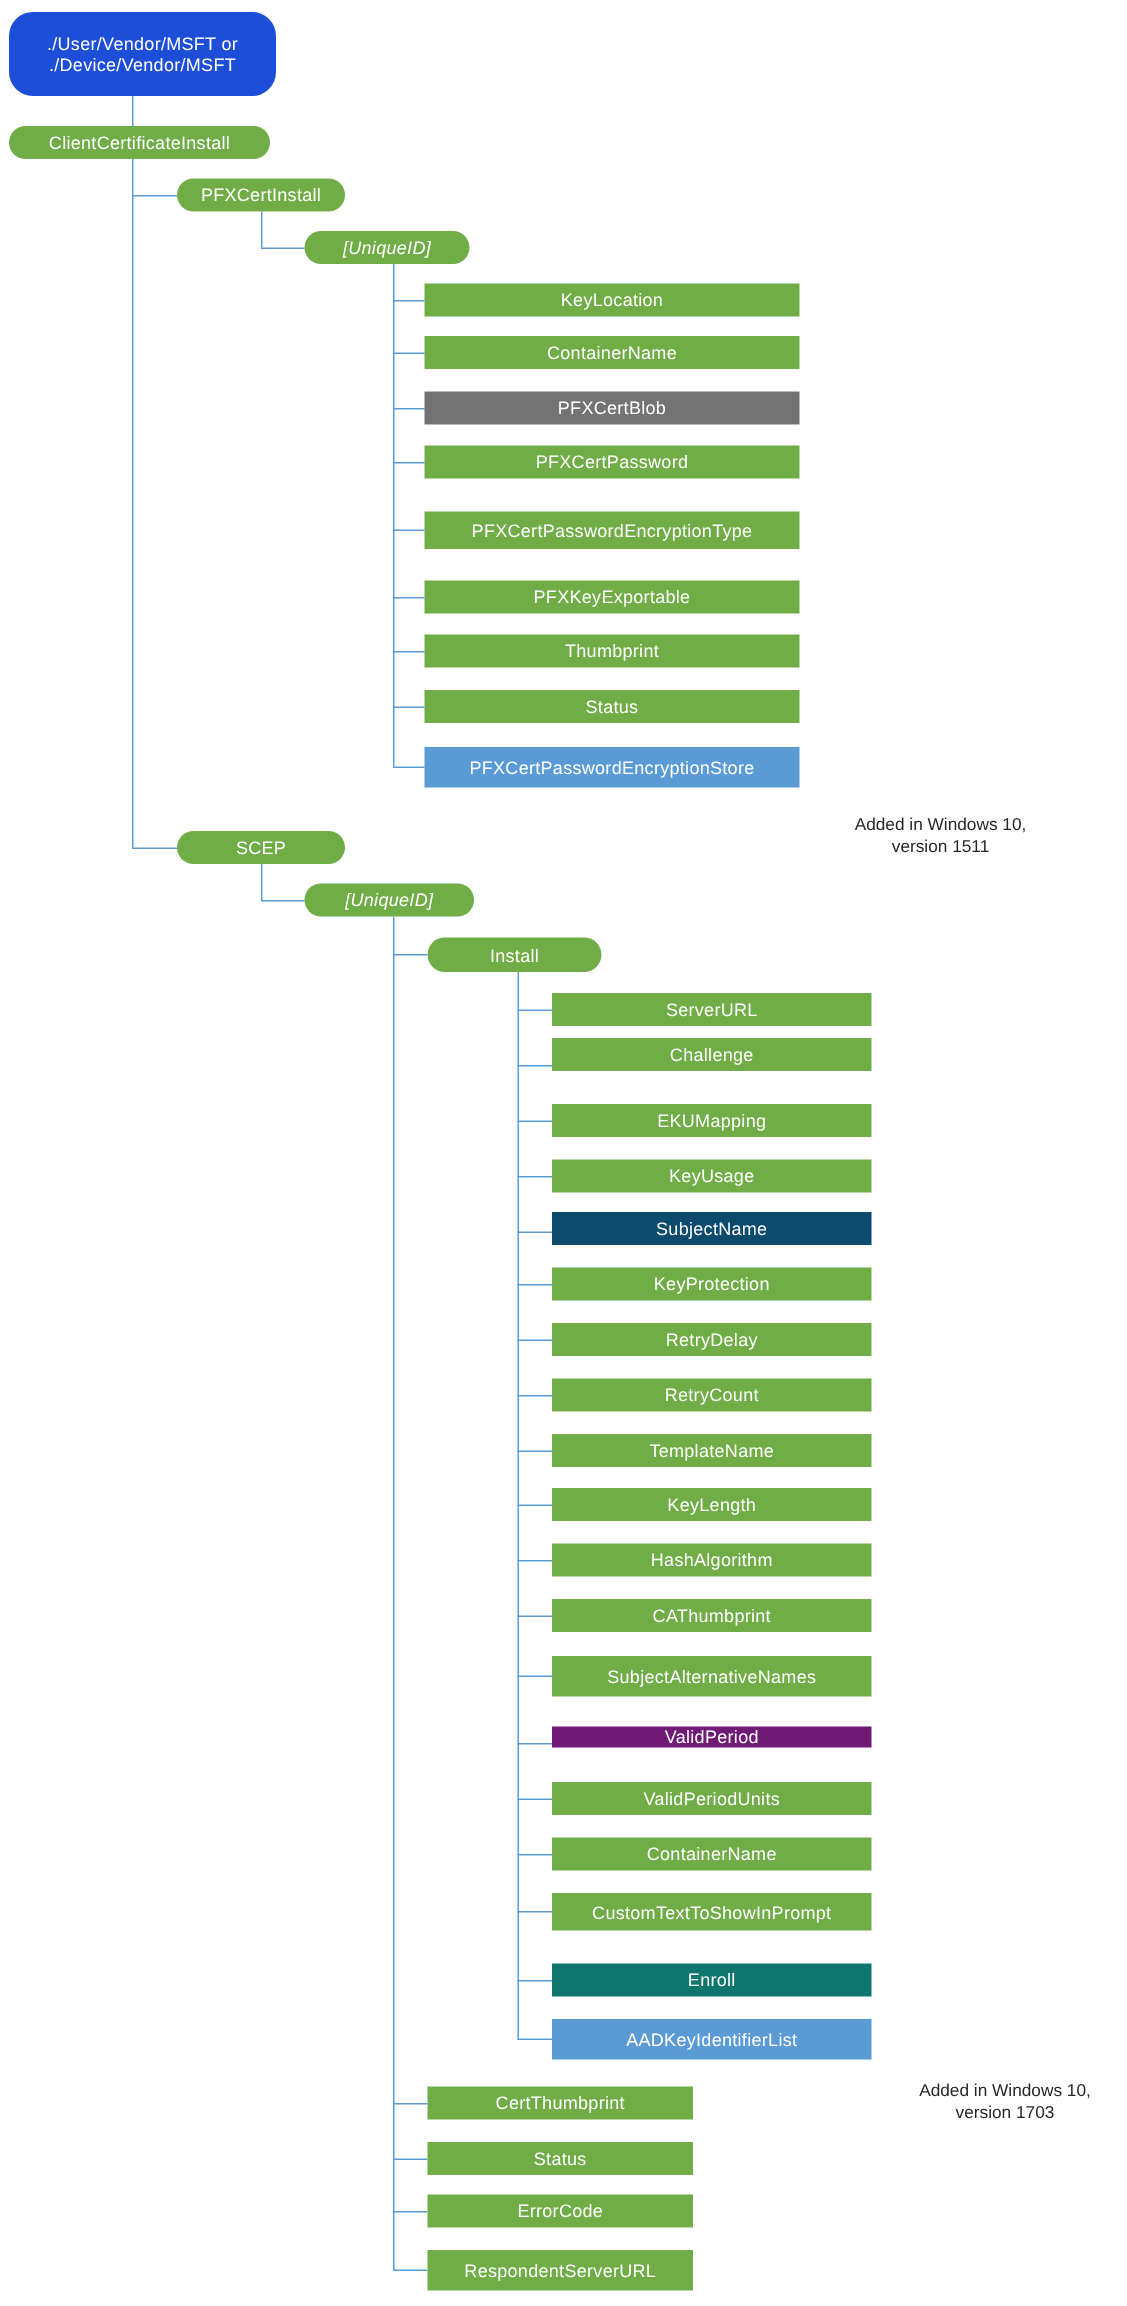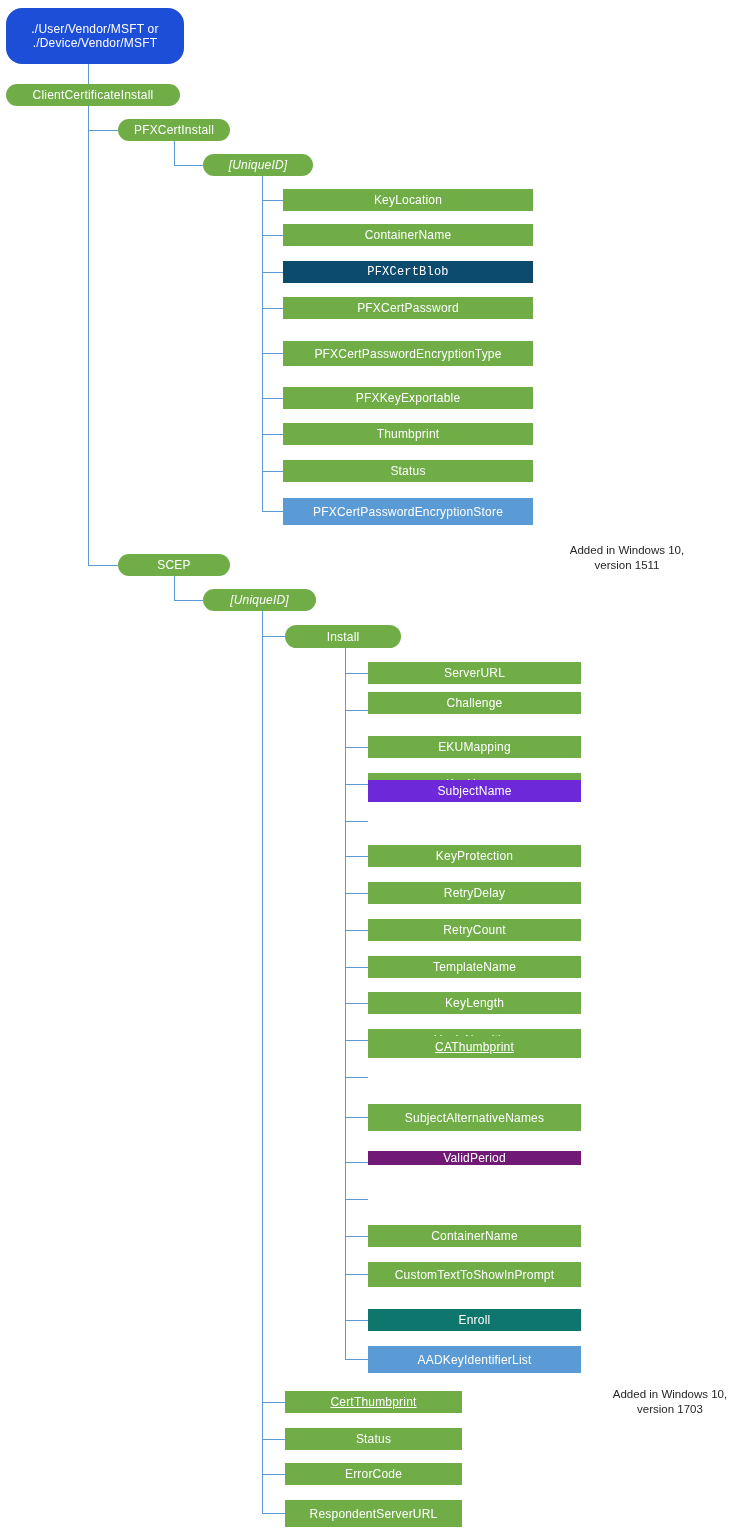--- a/index.html
+++ b/index.html
@@ -112,49 +112,50 @@
     <div class="conn h" style="left: 345px; top: 1274px; background: rgb(91, 155, 213); width: 23px;"></div>
     <div class="conn h" style="left: 345px; top: 1320px; background: rgb(91, 155, 213); width: 23px;"></div>
     <div class="conn h" style="left: 345px; top: 1359px; background: rgb(91, 155, 213); width: 23px;"></div>
     <div class="node root" style="left: 6px; top: 8px; width: 178px; height: 56px; background: #1d4ed8; white-space: pre-line;">./User/Vendor/MSFT or
 ./Device/Vendor/MSFT</div>
     <div class="node pill" style="left: 6px; top: 84px; width: 174px; height: 22px; background: rgb(112, 173, 71); white-space: pre-line;">ClientCertificateInstall</div>
     <div class="node pill" style="left: 118px; top: 119px; width: 112px; height: 22px; background: rgb(112, 173, 71); white-space: pre-line;">PFXCertInstall</div>
     <div class="node pill italic" style="left: 203px; top: 154px; width: 110px; height: 22px; background: rgb(112, 173, 71); white-space: pre-line;">[UniqueID]</div>
     <div class="node leaf" style="left: 283px; top: 189px; width: 250px; height: 22px; background: rgb(112, 173, 71); white-space: pre-line;">KeyLocation</div>
     <div class="node leaf" style="left: 283px; top: 224px; width: 250px; height: 22px; background: rgb(112, 173, 71); white-space: pre-line;">ContainerName</div>
-    <div class="node leaf" style="left: 283px; top: 261px; width: 250px; height: 22px; background: #0c4a6e; white-space: pre-line; font-family: Liberation Mono, monospace;">PFXCertBlob</div>
+    <div class="node leaf" style="left: 283px; top: 261px; width: 250px; height: 22px; background: #737373; white-space: pre-line;">PFXCertBlob</div>
     <div class="node leaf" style="left: 283px; top: 297px; width: 250px; height: 22px; background: rgb(112, 173, 71); white-space: pre-line;">PFXCertPassword</div>
     <div class="node leaf" style="left: 283px; top: 341px; width: 250px; height: 25px; background: rgb(112, 173, 71); white-space: pre-line;">PFXCertPasswordEncryptionType</div>
     <div class="node leaf" style="left: 283px; top: 387px; width: 250px; height: 22px; background: rgb(112, 173, 71); white-space: pre-line;">PFXKeyExportable</div>
     <div class="node leaf" style="left: 283px; top: 423px; width: 250px; height: 22px; background: rgb(112, 173, 71); white-space: pre-line;">Thumbprint</div>
     <div class="node leaf" style="left: 283px; top: 460px; width: 250px; height: 22px; background: rgb(112, 173, 71); white-space: pre-line;">Status</div>
     <div class="node blue" style="left: 283px; top: 498px; width: 250px; height: 27px; background: rgb(91, 155, 213); white-space: pre-line;">PFXCertPasswordEncryptionStore</div>
     <div class="node pill" style="left: 118px; top: 554px; width: 112px; height: 22px; background: rgb(112, 173, 71); white-space: pre-line;">SCEP</div>
     <div class="node pill italic" style="left: 203px; top: 589px; width: 113px; height: 22px; background: rgb(112, 173, 71); white-space: pre-line;">[UniqueID]</div>
     <div class="node pill" style="left: 285px; top: 625px; width: 116px; height: 23px; background: rgb(112, 173, 71); white-space: pre-line;">Install</div>
     <div class="node leaf" style="left: 368px; top: 662px; width: 213px; height: 22px; background: rgb(112, 173, 71); white-space: pre-line;">ServerURL</div>
     <div class="node leaf" style="left: 368px; top: 692px; width: 213px; height: 22px; background: rgb(112, 173, 71); white-space: pre-line;">Challenge</div>
     <div class="node leaf" style="left: 368px; top: 736px; width: 213px; height: 22px; background: rgb(112, 173, 71); white-space: pre-line;">EKUMapping</div>
     <div class="node leaf" style="left: 368px; top: 773px; width: 213px; height: 22px; background: rgb(112, 173, 71); white-space: pre-line;">KeyUsage</div>
-    <div class="node leaf" style="left: 368px; top: 780px; width: 213px; height: 22px; background: #6d28d9; white-space: pre-line;">SubjectName</div>
+    <div class="node leaf" style="left: 368px; top: 808px; width: 213px; height: 22px; background: #0c4a6e; white-space: pre-line;">SubjectName</div>
     <div class="node leaf" style="left: 368px; top: 845px; width: 213px; height: 22px; background: rgb(112, 173, 71); white-space: pre-line;">KeyProtection</div>
     <div class="node leaf" style="left: 368px; top: 882px; width: 213px; height: 22px; background: rgb(112, 173, 71); white-space: pre-line;">RetryDelay</div>
     <div class="node leaf" style="left: 368px; top: 919px; width: 213px; height: 22px; background: rgb(112, 173, 71); white-space: pre-line;">RetryCount</div>
     <div class="node leaf" style="left: 368px; top: 956px; width: 213px; height: 22px; background: rgb(112, 173, 71); white-space: pre-line;">TemplateName</div>
     <div class="node leaf" style="left: 368px; top: 992px; width: 213px; height: 22px; background: rgb(112, 173, 71); white-space: pre-line;">KeyLength</div>
     <div class="node leaf" style="left: 368px; top: 1029px; width: 213px; height: 22px; background: rgb(112, 173, 71); white-space: pre-line;">HashAlgorithm</div>
-    <div class="node leaf" style="left: 368px; top: 1036px; width: 213px; height: 22px; background: rgb(112, 173, 71); white-space: pre-line; text-decoration: underline;">CAThumbprint</div>
+    <div class="node leaf" style="left: 368px; top: 1066px; width: 213px; height: 22px; background: rgb(112, 173, 71); white-space: pre-line;">CAThumbprint</div>
     <div class="node leaf" style="left: 368px; top: 1104px; width: 213px; height: 27px; background: rgb(112, 173, 71); white-space: pre-line;">SubjectAlternativeNames</div>
     <div class="node leaf" style="left: 368px; top: 1151px; width: 213px; height: 14px; background: #701a75; white-space: pre-line;">ValidPeriod</div>
+    <div class="node leaf" style="left: 368px; top: 1188px; width: 213px; height: 22px; background: rgb(112, 173, 71); white-space: pre-line;">ValidPeriodUnits</div>
     <div class="node leaf" style="left: 368px; top: 1225px; width: 213px; height: 22px; background: rgb(112, 173, 71); white-space: pre-line;">ContainerName</div>
     <div class="node leaf" style="left: 368px; top: 1262px; width: 213px; height: 25px; background: rgb(112, 173, 71); white-space: pre-line;">CustomTextToShowInPrompt</div>
     <div class="node leaf" style="left: 368px; top: 1309px; width: 213px; height: 22px; background: #0f766e; white-space: pre-line;">Enroll</div>
     <div class="node blue" style="left: 368px; top: 1346px; width: 213px; height: 27px; background: rgb(91, 155, 213); white-space: pre-line;">AADKeyIdentifierList</div>
-    <div class="node leaf" style="left: 285px; top: 1391px; width: 177px; height: 22px; background: rgb(112, 173, 71); white-space: pre-line; text-decoration: underline;">CertThumbprint</div>
+    <div class="node leaf" style="left: 285px; top: 1391px; width: 177px; height: 22px; background: rgb(112, 173, 71); white-space: pre-line;">CertThumbprint</div>
     <div class="node leaf" style="left: 285px; top: 1428px; width: 177px; height: 22px; background: rgb(112, 173, 71); white-space: pre-line;">Status</div>
     <div class="node leaf" style="left: 285px; top: 1463px; width: 177px; height: 22px; background: rgb(112, 173, 71); white-space: pre-line;">ErrorCode</div>
     <div class="node leaf" style="left: 285px; top: 1500px; width: 177px; height: 27px; background: rgb(112, 173, 71); white-space: pre-line;">RespondentServerURL</div>
     <div class="note" style="left: 542px; top: 495px; width: 170px; color: rgb(38, 38, 38); white-space: pre-line;">Added in Windows 10,
 version 1511</div>
     <div class="note" style="left: 590px; top: 1339px; width: 160px; color: rgb(38, 38, 38); white-space: pre-line;">Added in Windows 10,
 version 1703</div>
   </div>
 
 </body></html>

